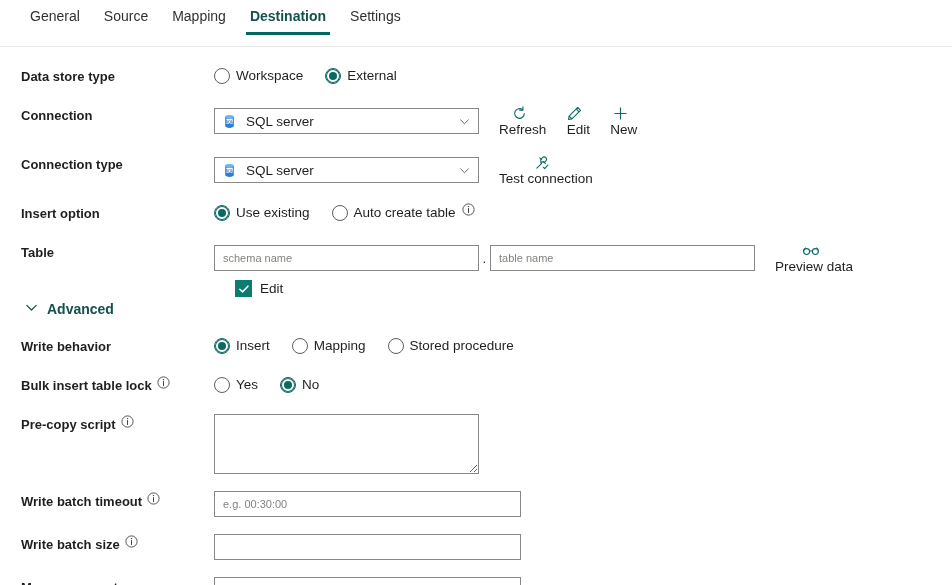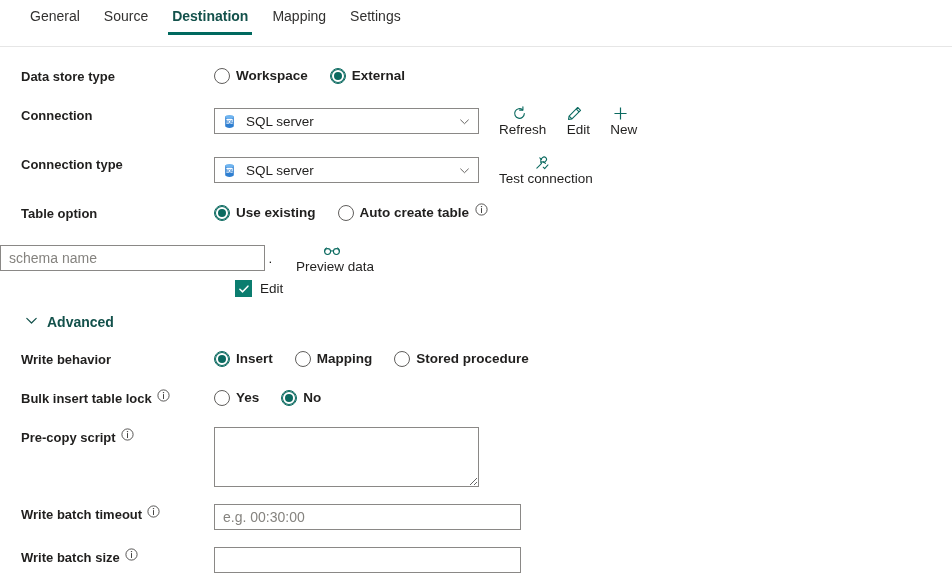--- a/index.html
+++ b/index.html
@@ -97,21 +97,20 @@
     display: flex;
     align-items: center;
   }
   .radio-item {
     display: flex;
     align-items: center;
     cursor: pointer;
     font-size: 13.5px;
     color: #201f1e;
     line-height: 20px;
-    font-weight: bold;
   }
   .radio-dot {
     width: 16px;
     height: 16px;
     border-radius: 50%;
     border: 1px solid #605e5c;
     box-sizing: border-box;
     margin-right: 6px;
     flex: 0 0 auto;
     position: relative;
@@ -198,21 +197,21 @@
   .action .aicon svg { display: block; }
 
   
   .tbox {
     height: 26px;
     border: 1px solid #8a8886;
     background: #fff;
     box-sizing: border-box;
     padding: 0 8px;
     font-family: "Liberation Sans", sans-serif;
-    font-size: 14px;
+    font-size: 11px;
     color: #201f1e;
     outline: none;
   }
   .tbox::placeholder { color: #85837f; opacity: 1; }
   .tbox.schema { width: 265px; }
   .tbox.tablename { width: 265px; }
   .tbox.narrow { width: 307px; }
   .dot-sep {
     width: 11px;
     text-align: center;
@@ -259,21 +258,21 @@
     flex: 0 0 auto;
   }
   .cbox svg { display: block; }
   .cblabel { font-size: 13.5px; color: #201f1e; }
 
   
   .advanced {
     display: flex;
     align-items: flex-start;
     padding-left: 25px;
-    margin-top: 17px;
+    margin-top: 4px;
     margin-bottom: 19px;
     cursor: pointer;
   }
   .advanced .chev-adv {
     width: 13px;
     height: 13px;
     margin-right: 9px;
     flex: 0 0 auto;
   }
   .advanced .adv-label {
@@ -283,22 +282,22 @@
   }
 
   .mt-table { margin-bottom: 2px; }
 </style>
 </head>
 <body>
 
 <div class="tabstrip">
   <div class="tab">General</div>
   <div class="tab">Source</div>
+  <div class="tab">Mapping</div>
   <div class="tab active">Destination</div>
-  <div class="tab">Mapping</div>
   <div class="tab">Settings</div>
 </div>
 
 <div class="form">
 
   <div class="row">
     <div class="label">
       <span>Data store type</span>
     </div>
     <div class="control">
@@ -398,21 +397,21 @@
             </svg>
           </span>
           <span>Test connection</span>
         </div>
       </div>
     </div>
   </div>
 
   <div class="row">
     <div class="label">
-      <span>Table option</span>
+      <span>Insert option</span>
     </div>
     <div class="control">
       <div class="radio-group">
         <div class="radio-item checked" style="margin-right:22px;">
           <span class="radio-dot"></span>
           <span>Use existing</span>
         </div>
         <div class="radio-item">
           <span class="radio-dot"></span>
           <span>Auto create table</span>
@@ -422,23 +421,27 @@
               <circle cx="6.5" cy="3.6" r="0.72" fill="#3b3a39"></circle>
               <path d="M6.5 5.5 L6.5 9.6" stroke="#3b3a39" stroke-width="0.95" stroke-linecap="round"></path>
             </svg>
           </span>
         </div>
       </div>
     </div>
   </div>
 
   <div class="row mt-table">
+    <div class="label">
+      <span>Table</span>
+    </div>
     <div class="control">
       <input class="tbox schema" type="text" placeholder="schema name" style="">
       <span class="dot-sep">.</span>
+      <input class="tbox tablename" type="text" placeholder="table name" style="">
       <div class="actions">
         <div class="action">
           <span class="aicon">
             <svg viewBox="0 0 20 18" width="18" height="17">
               <circle cx="5.1" cy="10.2" r="3.3" fill="none" stroke="#0b6a60" stroke-width="1.15"></circle>
               <circle cx="14.9" cy="10.2" r="3.3" fill="none" stroke="#0b6a60" stroke-width="1.15"></circle>
               <path d="M8.4 10.2 C9.2 8.9 10.8 8.9 11.6 10.2" fill="none" stroke="#0b6a60" stroke-width="1.15"></path>
               <path d="M1.8 10.2 C1.8 7.6 2.6 6.6 3.8 6.1" fill="none" stroke="#0b6a60" stroke-width="1.15" stroke-linecap="round"></path>
               <path d="M18.2 10.2 C18.2 7.6 17.4 6.6 16.2 6.1" fill="none" stroke="#0b6a60" stroke-width="1.15" stroke-linecap="round"></path>
             </svg>

